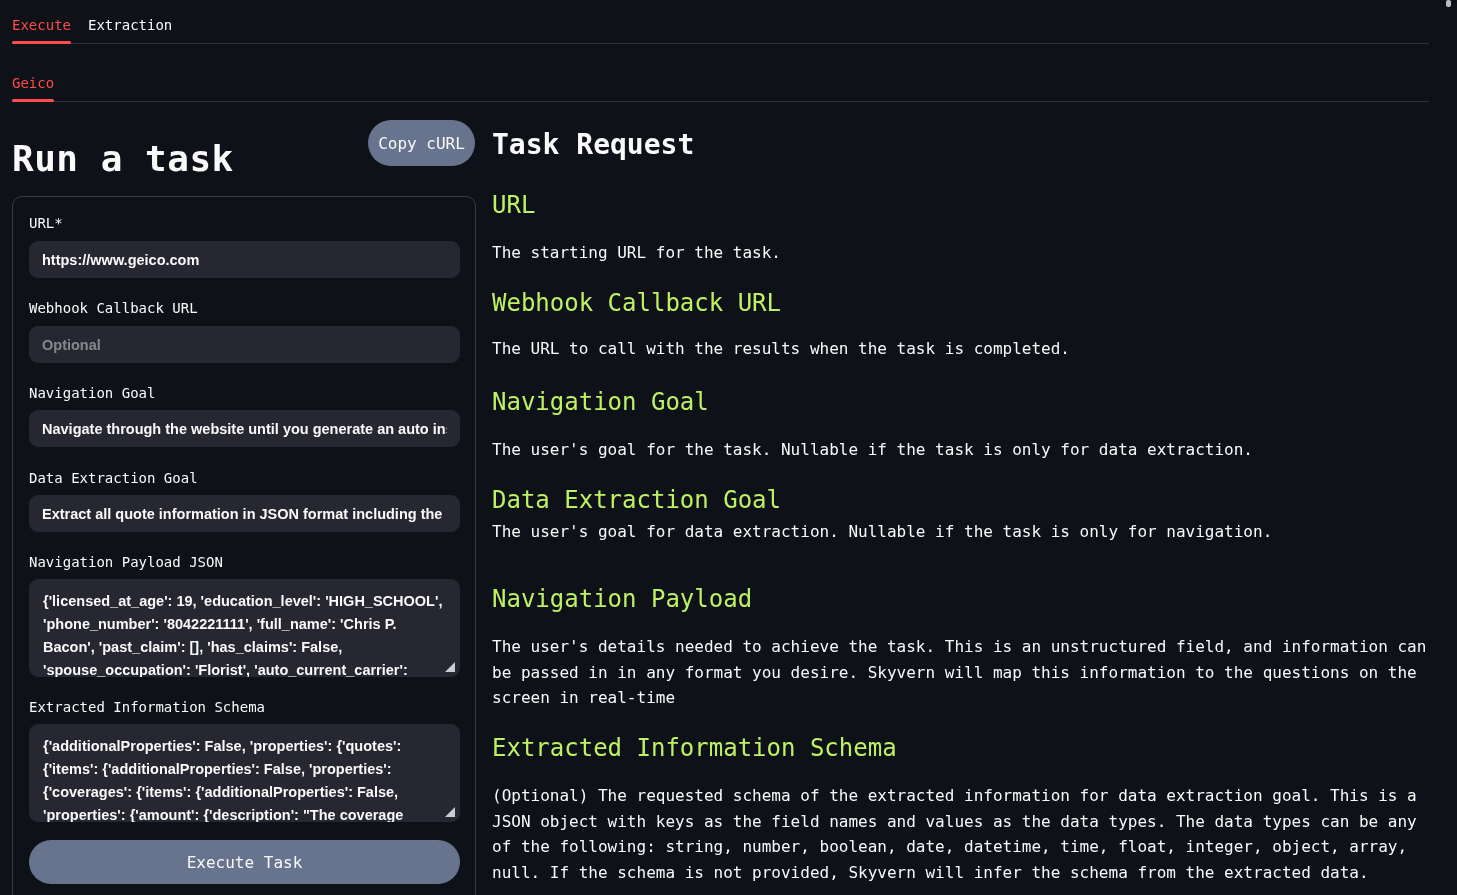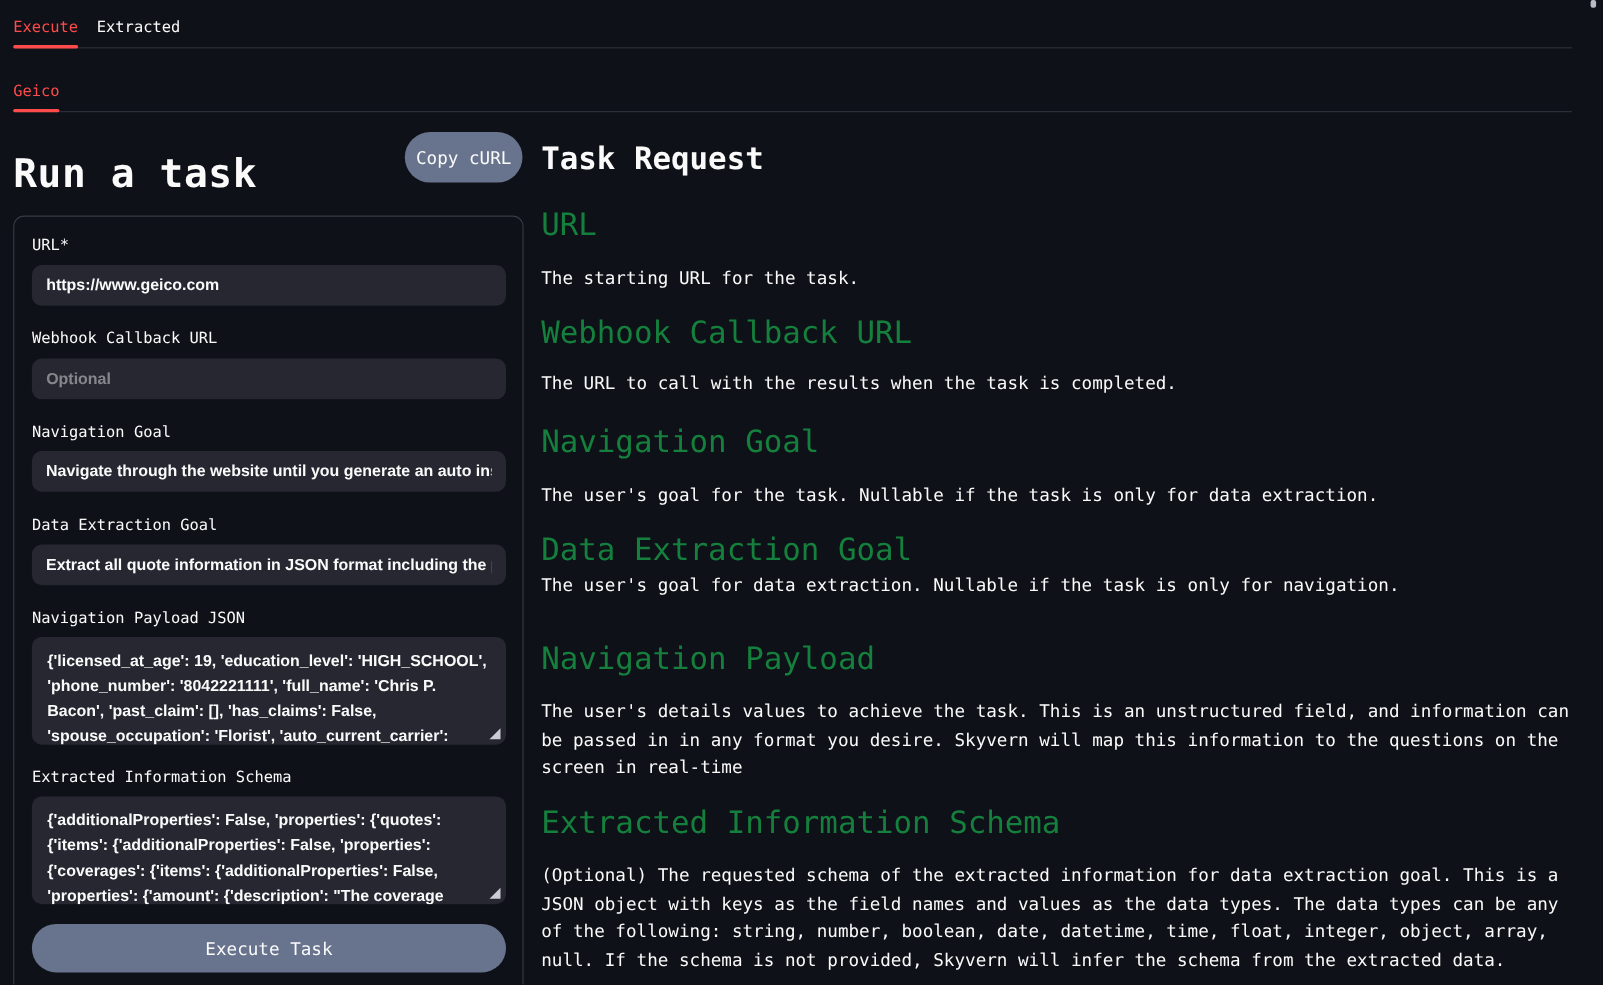--- a/index.html
+++ b/index.html
@@ -45,31 +45,31 @@
   .resize-corner {
     position:absolute; right:5px; bottom:5px; width:0; height:0; cursor:nwse-resize;
     border-left:10px solid transparent; border-bottom:10px solid #c9ccd3;
   }
   .exec-btn {
     width:431px; height:44px; border-radius:22px; font-size:16px;
   }
 
   
   .doc-title { font-size:28px; line-height:34px; color:#fafafa; }
-  .doc-h3    { font-size:28px; line-height:30px; color:#15803d; }
+  .doc-h3    { font-size:24px; line-height:30px; color:#bef264; }
   .doc-p     { font-size:16px; line-height:25.6px; color:#fafafa; width:940px; }
 
   
   .scroll-thumb { width:5px; height:7px; background:#b8bcc4; border-radius:2px; }
 </style>
 </head>
 <body>
 
 <div class="abs tab-label tab-active" style="left:12px; top:15px;">Execute</div>
-<div class="abs tab-label tab-idle" style="left:88px; top:15px;">Extracted</div>
+<div class="abs tab-label tab-idle" style="left:88px; top:15px;">Extraction</div>
 <div class="abs tab-border" style="left:12px; top:43px; width:1417px;"></div>
 <div class="abs tab-underline" style="left:12px; top:41px; width:59px;"></div>
 
 <div class="abs tab-label tab-active" style="left:12px; top:73px;">Geico</div>
 <div class="abs tab-border" style="left:12px; top:101px; width:1417px;"></div>
 <div class="abs tab-underline" style="left:12px; top:99px; width:42px;"></div>
 
 <h1 class="abs page-title" style="left:12px; top:137px;">Run a task</h1>
 
 <button class="abs pill-btn" style="left:368px; top:120px; width:107px; height:46px;">Copy cURL</button>
@@ -119,21 +119,21 @@
   <div class="doc-p" style="margin-top:20px;">The user's goal for the task. Nullable if the task is only for data extraction.</div>
 </div>
 
 <div class="abs" style="left:492px; top:485px;">
   <div class="doc-h3">Data Extraction Goal</div>
   <div class="doc-p" style="margin-top:4px;">The user's goal for data extraction. Nullable if the task is only for navigation.</div>
 </div>
 
 <div class="abs" style="left:492px; top:584px;">
   <div class="doc-h3">Navigation Payload</div>
-  <div class="doc-p" style="margin-top:20px;">The user's details values to achieve the task. This is an unstructured field, and information can be passed in in any format you desire. Skyvern will map this information to the questions on the screen in real-time</div>
+  <div class="doc-p" style="margin-top:20px;">The user's details needed to achieve the task. This is an unstructured field, and information can be passed in in any format you desire. Skyvern will map this information to the questions on the screen in real-time</div>
 </div>
 
 <div class="abs" style="left:492px; top:733px;">
   <div class="doc-h3">Extracted Information Schema</div>
   <div class="doc-p" style="margin-top:20px;">(Optional) The requested schema of the extracted information for data extraction goal. This is a JSON object with keys as the field names and values as the data types. The data types can be any of the following: string, number, boolean, date, datetime, time, float, integer, object, array, null. If the schema is not provided, Skyvern will infer the schema from the extracted data.</div>
 </div>
 
 <div class="abs scroll-thumb" style="right:6px; top:0;"></div>
 
 </body></html>

